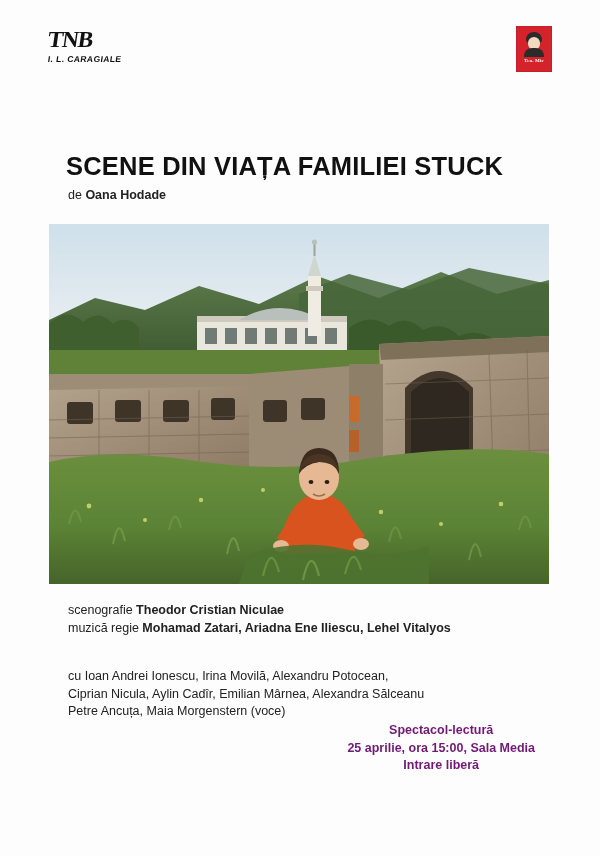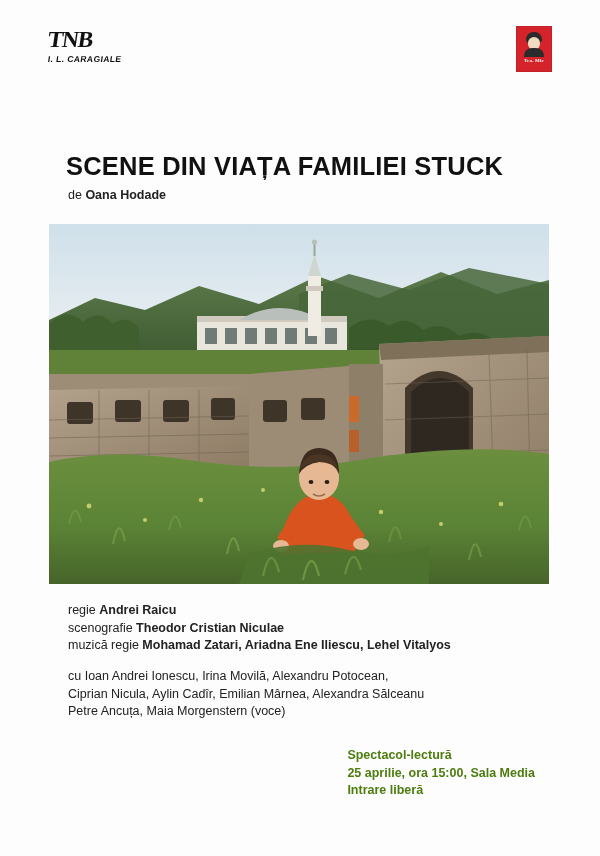--- a/index.html
+++ b/index.html
@@ -147,26 +147,26 @@
     top: 668px;
     font-size: 12.5px;
     line-height: 17.5px;
     color: #222;
   }
   .cast b { font-weight: normal; }
 
   .event {
     position: absolute;
     right: 65px;
-    top: 747px;
-    text-align: left;
+    top: 722px;
+    text-align: center;
     font-size: 12.5px;
     line-height: 17.5px;
     font-weight: bold;
-    color: #4d7c0f;
+    color: #701a75;
   }
 </style>
 </head>
 <body>
 
 <div class="poster">
 
   <div class="logo-tnb">
     <div class="mark">TNB</div>
     <div class="sub">I. L. CARAGIALE</div>
@@ -313,23 +313,20 @@
       <g opacity="0.6">
         <path d="M214 352 q8 -34 16 -4" stroke="#79a348" stroke-width="2.2" fill="none"></path>
         <path d="M254 356 q8 -36 16 -4" stroke="#82ac4f" stroke-width="2.2" fill="none"></path>
         <path d="M296 350 q8 -32 16 -4" stroke="#79a348" stroke-width="2.2" fill="none"></path>
       </g>
     </svg>
   </div>
 
   <div class="credits">
     <div class="line">
-      <span>regie </span><b>Andrei Raicu</b>
-    </div>
-    <div class="line">
       <span>scenografie </span><b>Theodor Cristian Niculae</b>
     </div>
     <div class="line">
       <span>muzică regie </span><b>Mohamad Zatari, Ariadna Ene Iliescu, Lehel Vitalyos</b>
     </div>
   </div>
 
   <div class="cast">
     <div>
       <span>cu </span><b>Ioan Andrei Ionescu, Irina Movilă, Alexandru Potocean,</b>

